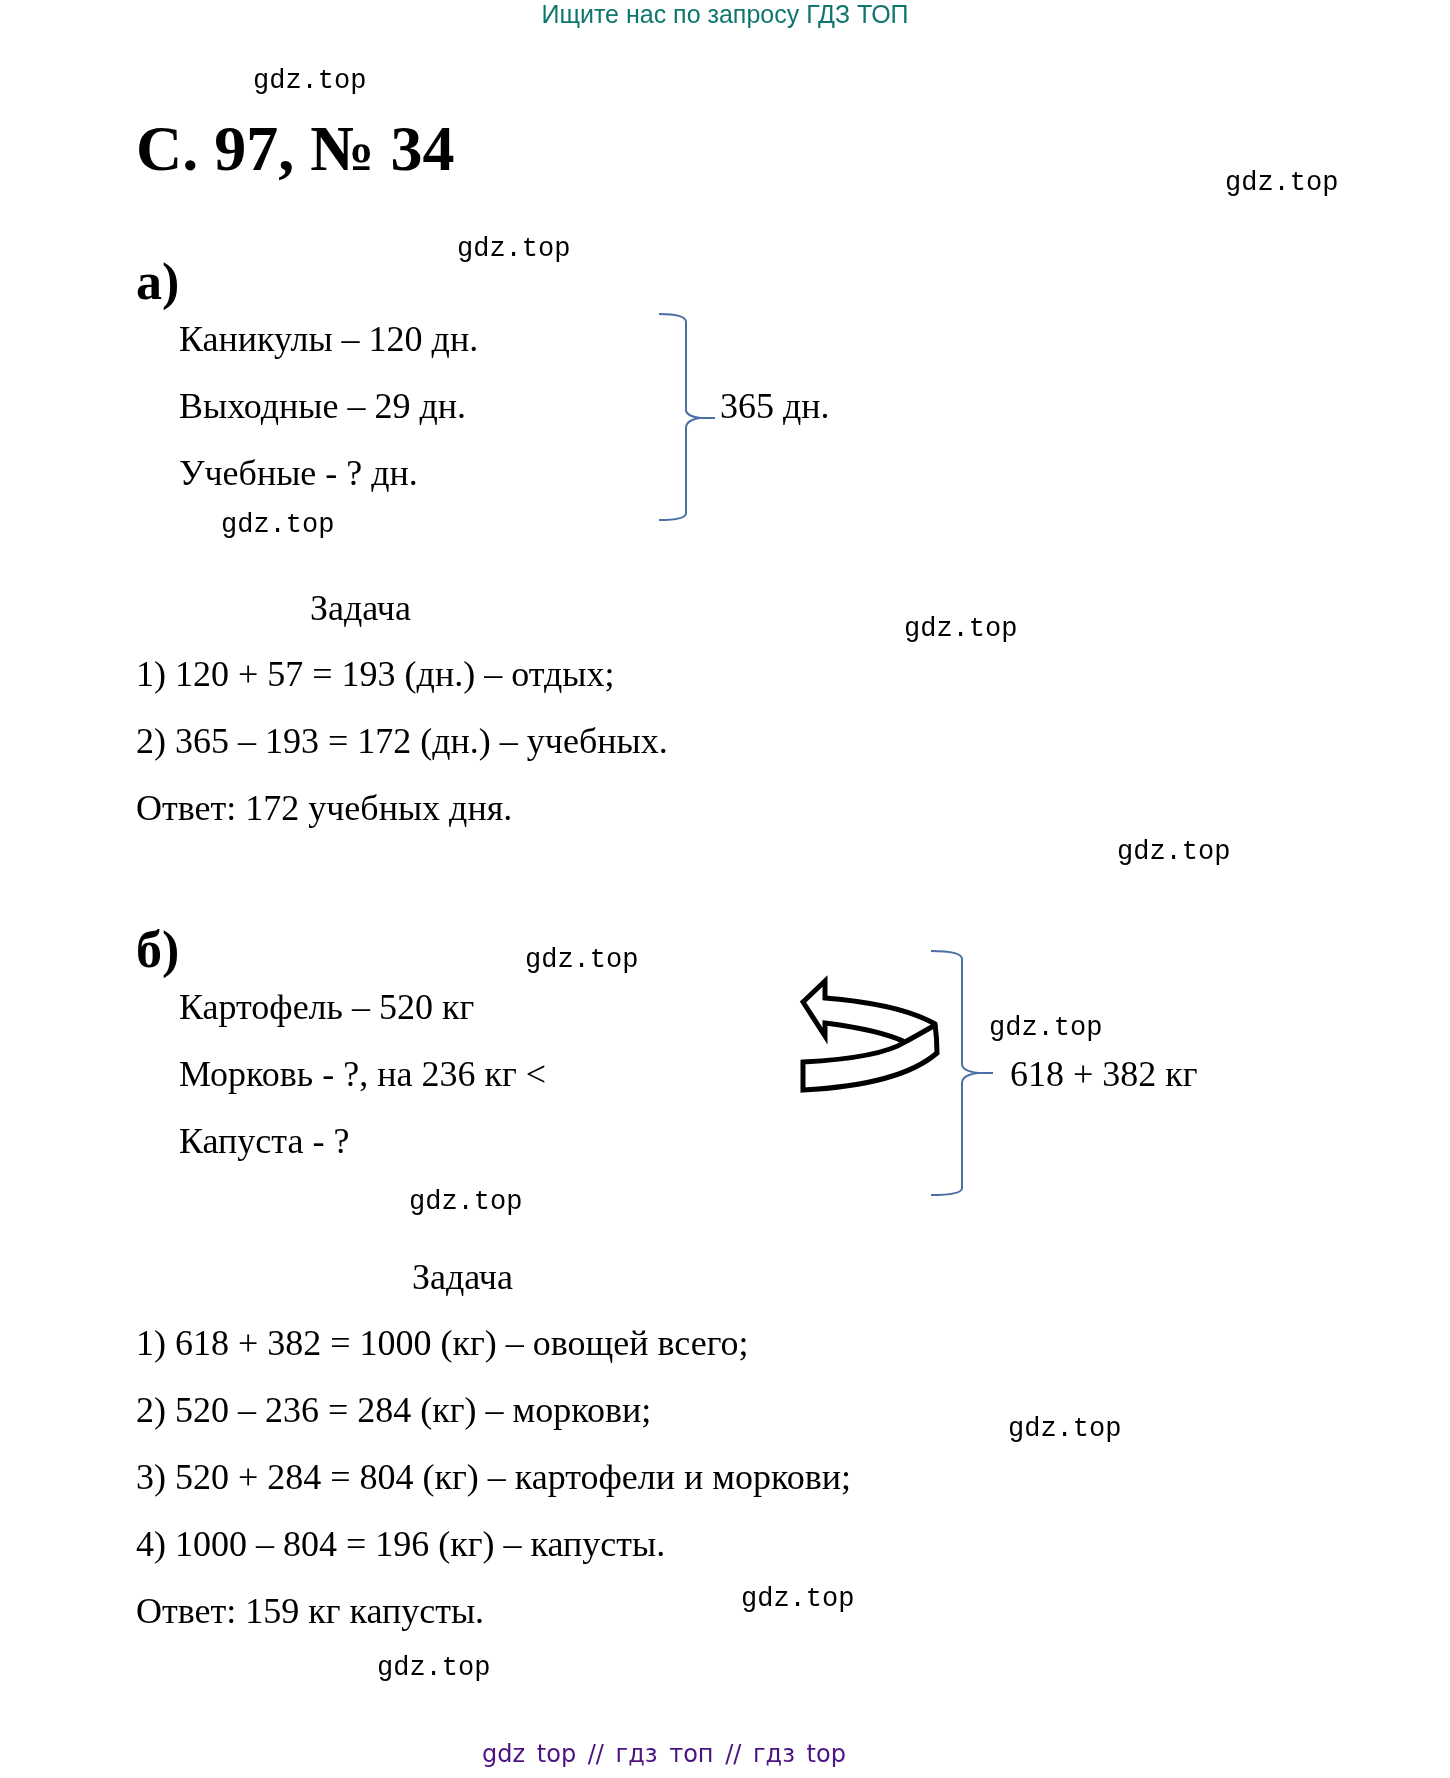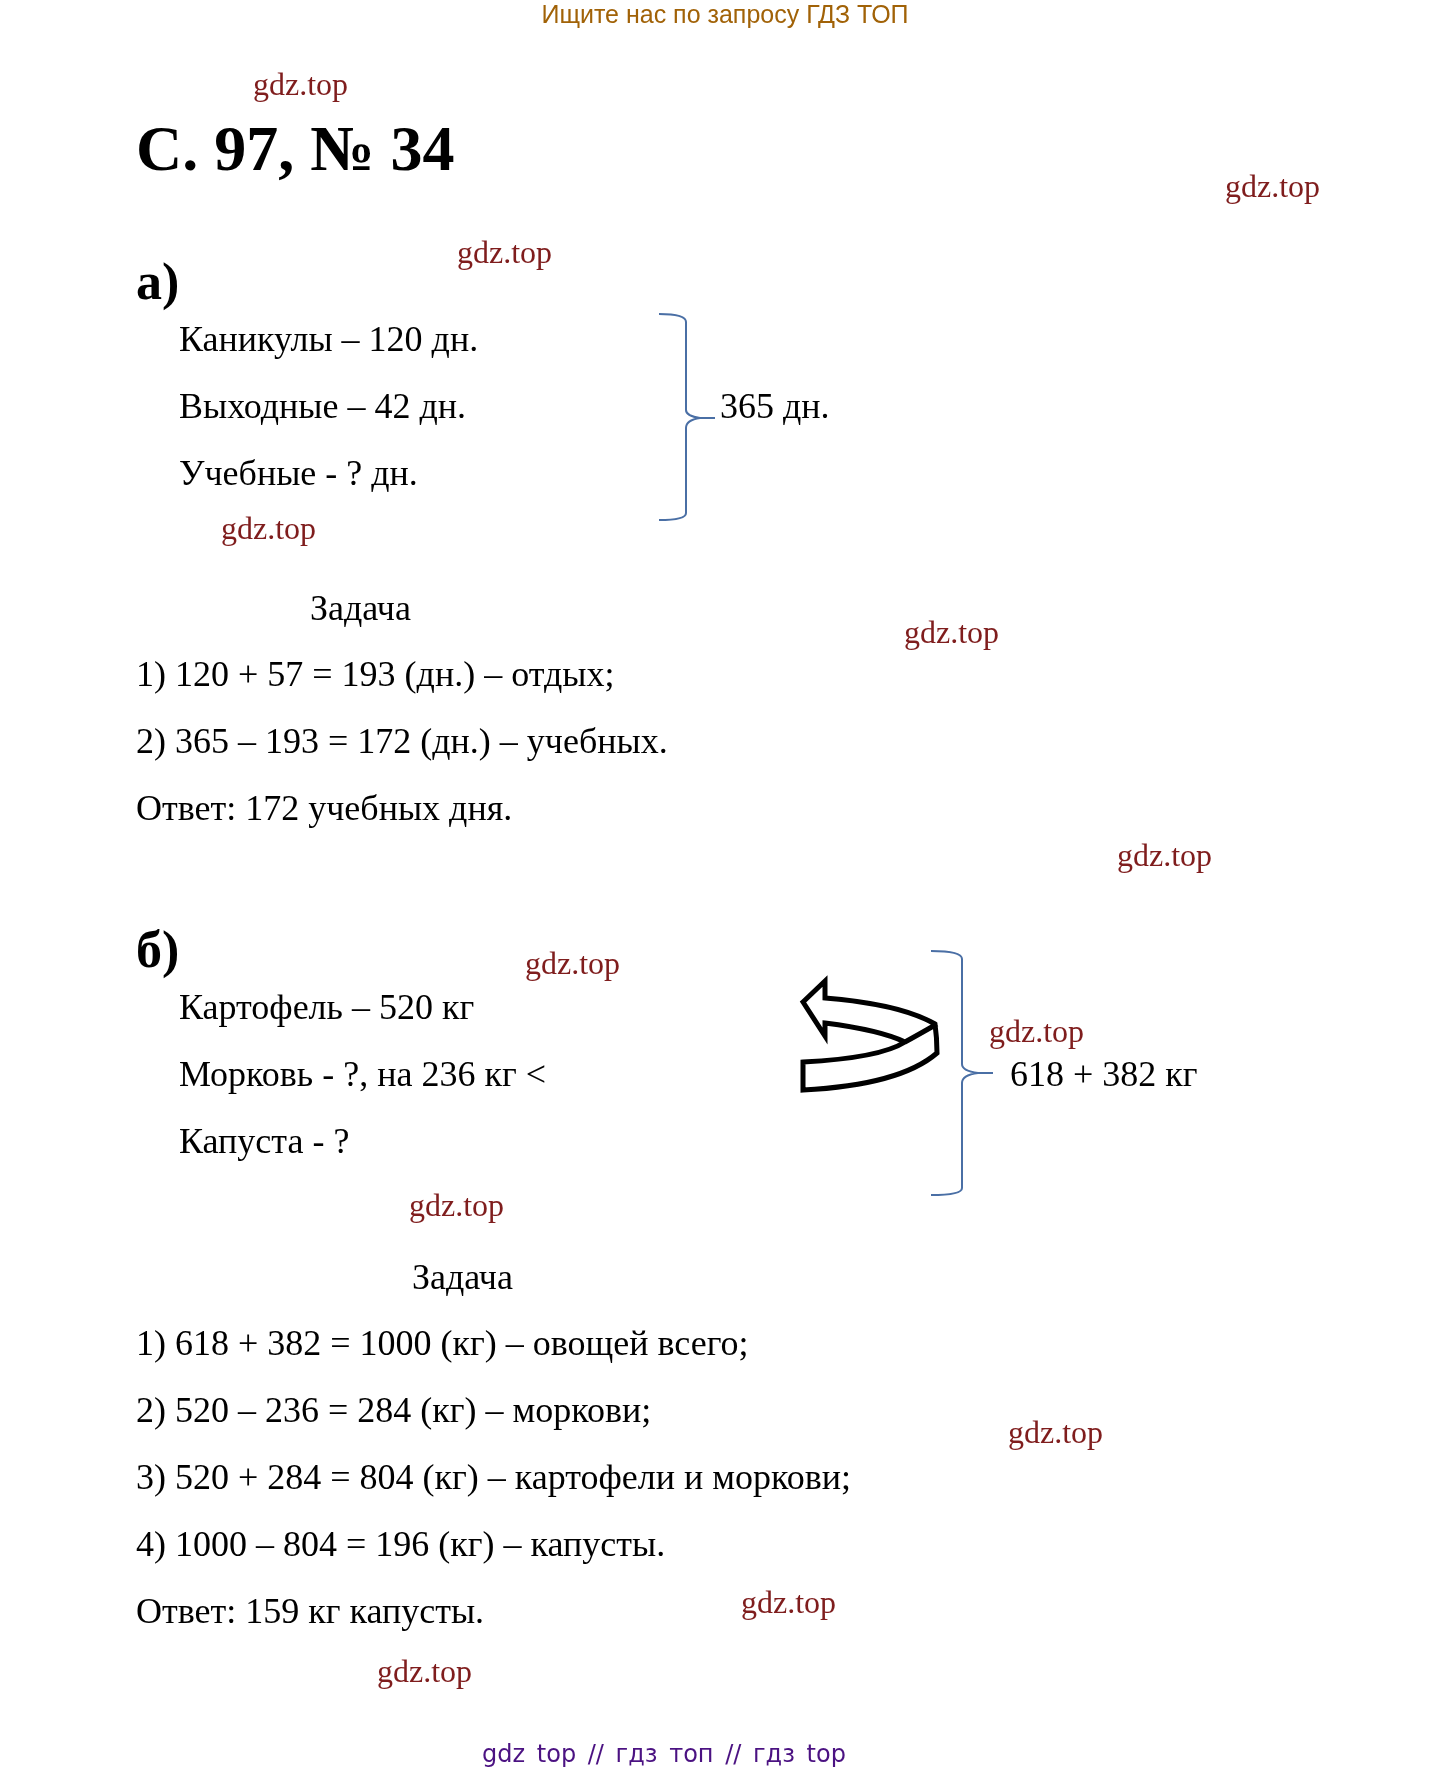--- a/index.html
+++ b/index.html
@@ -1,19 +1,19 @@
 <!DOCTYPE html>
 <html><head>
 <meta charset="utf-8">
 <style>
   html, body { margin: 0; padding: 0; background: #ffffff; }
   body { width: 1450px; height: 1778px; position: relative; overflow: hidden; }
   .abs { position: absolute; white-space: nowrap; }
-  .banner { font-family: "Liberation Sans", sans-serif; font-size: 25px; color: #a16207; left: 0; width: 1450px; text-align: center; top: 0px; }
-  .wm { font-family: Liberation Serif, serif; font-size: 32px; color: #7f1d1d; }
+  .banner { font-family: "Liberation Sans", sans-serif; font-size: 25px; color: #0f766e; left: 0; width: 1450px; text-align: center; top: 0px; }
+  .wm { font-family: Liberation Mono, monospace; font-size: 27px; color: #000000; }
   .serif { font-family: "Liberation Serif", serif; color: #000; }
   .title { font-size: 64px; font-weight: bold; }
   .part { font-size: 52px; font-weight: bold; }
   .big { font-size: 36px; }
   .footer { font-family: "DejaVu Sans", sans-serif; font-size: 24px; color: #4b1282; left: 0; width: 1328px; text-align: center; top: 1740px; word-spacing: 4px; }
   svg.draw { position: absolute; left: 0; top: 0; }
 </style>
 </head>
 <body>
 
@@ -29,21 +29,21 @@
 <div class="abs wm" style="left:989px;top:1013px;">gdz.top</div>
 <div class="abs wm" style="left:409px;top:1187px;">gdz.top</div>
 <div class="abs wm" style="left:1008px;top:1414px;">gdz.top</div>
 <div class="abs wm" style="left:741px;top:1584px;">gdz.top</div>
 <div class="abs wm" style="left:377px;top:1653px;">gdz.top</div>
 
 <div class="abs serif title" style="left:136px;top:112px;">С. 97, № 34</div>
 
 <div class="abs serif part" style="left:136px;top:252px;">а)</div>
 <div class="abs serif big" style="left:179px;top:318px;">Каникулы – 120 дн.</div>
-<div class="abs serif big" style="left:179px;top:385px;">Выходные – 42 дн.</div>
+<div class="abs serif big" style="left:179px;top:385px;">Выходные – 29 дн.</div>
 <div class="abs serif big" style="left:179px;top:452px;">Учебные - ? дн.</div>
 <div class="abs serif big" style="left:720px;top:385px;">365 дн.</div>
 
 <div class="abs serif big" style="left:310px;top:587px;">Задача</div>
 <div class="abs serif big" style="left:136px;top:653px;">1)  120 + 57 = 193 (дн.) – отдых;</div>
 <div class="abs serif big" style="left:136px;top:720px;">2)  365 – 193 = 172 (дн.) – учебных.</div>
 <div class="abs serif big" style="left:136px;top:787px;">Ответ: 172 учебных дня.</div>
 
 <div class="abs serif part" style="left:136px;top:920px;">б)</div>
 <div class="abs serif big" style="left:179px;top:986px;">Картофель – 520 кг</div>

